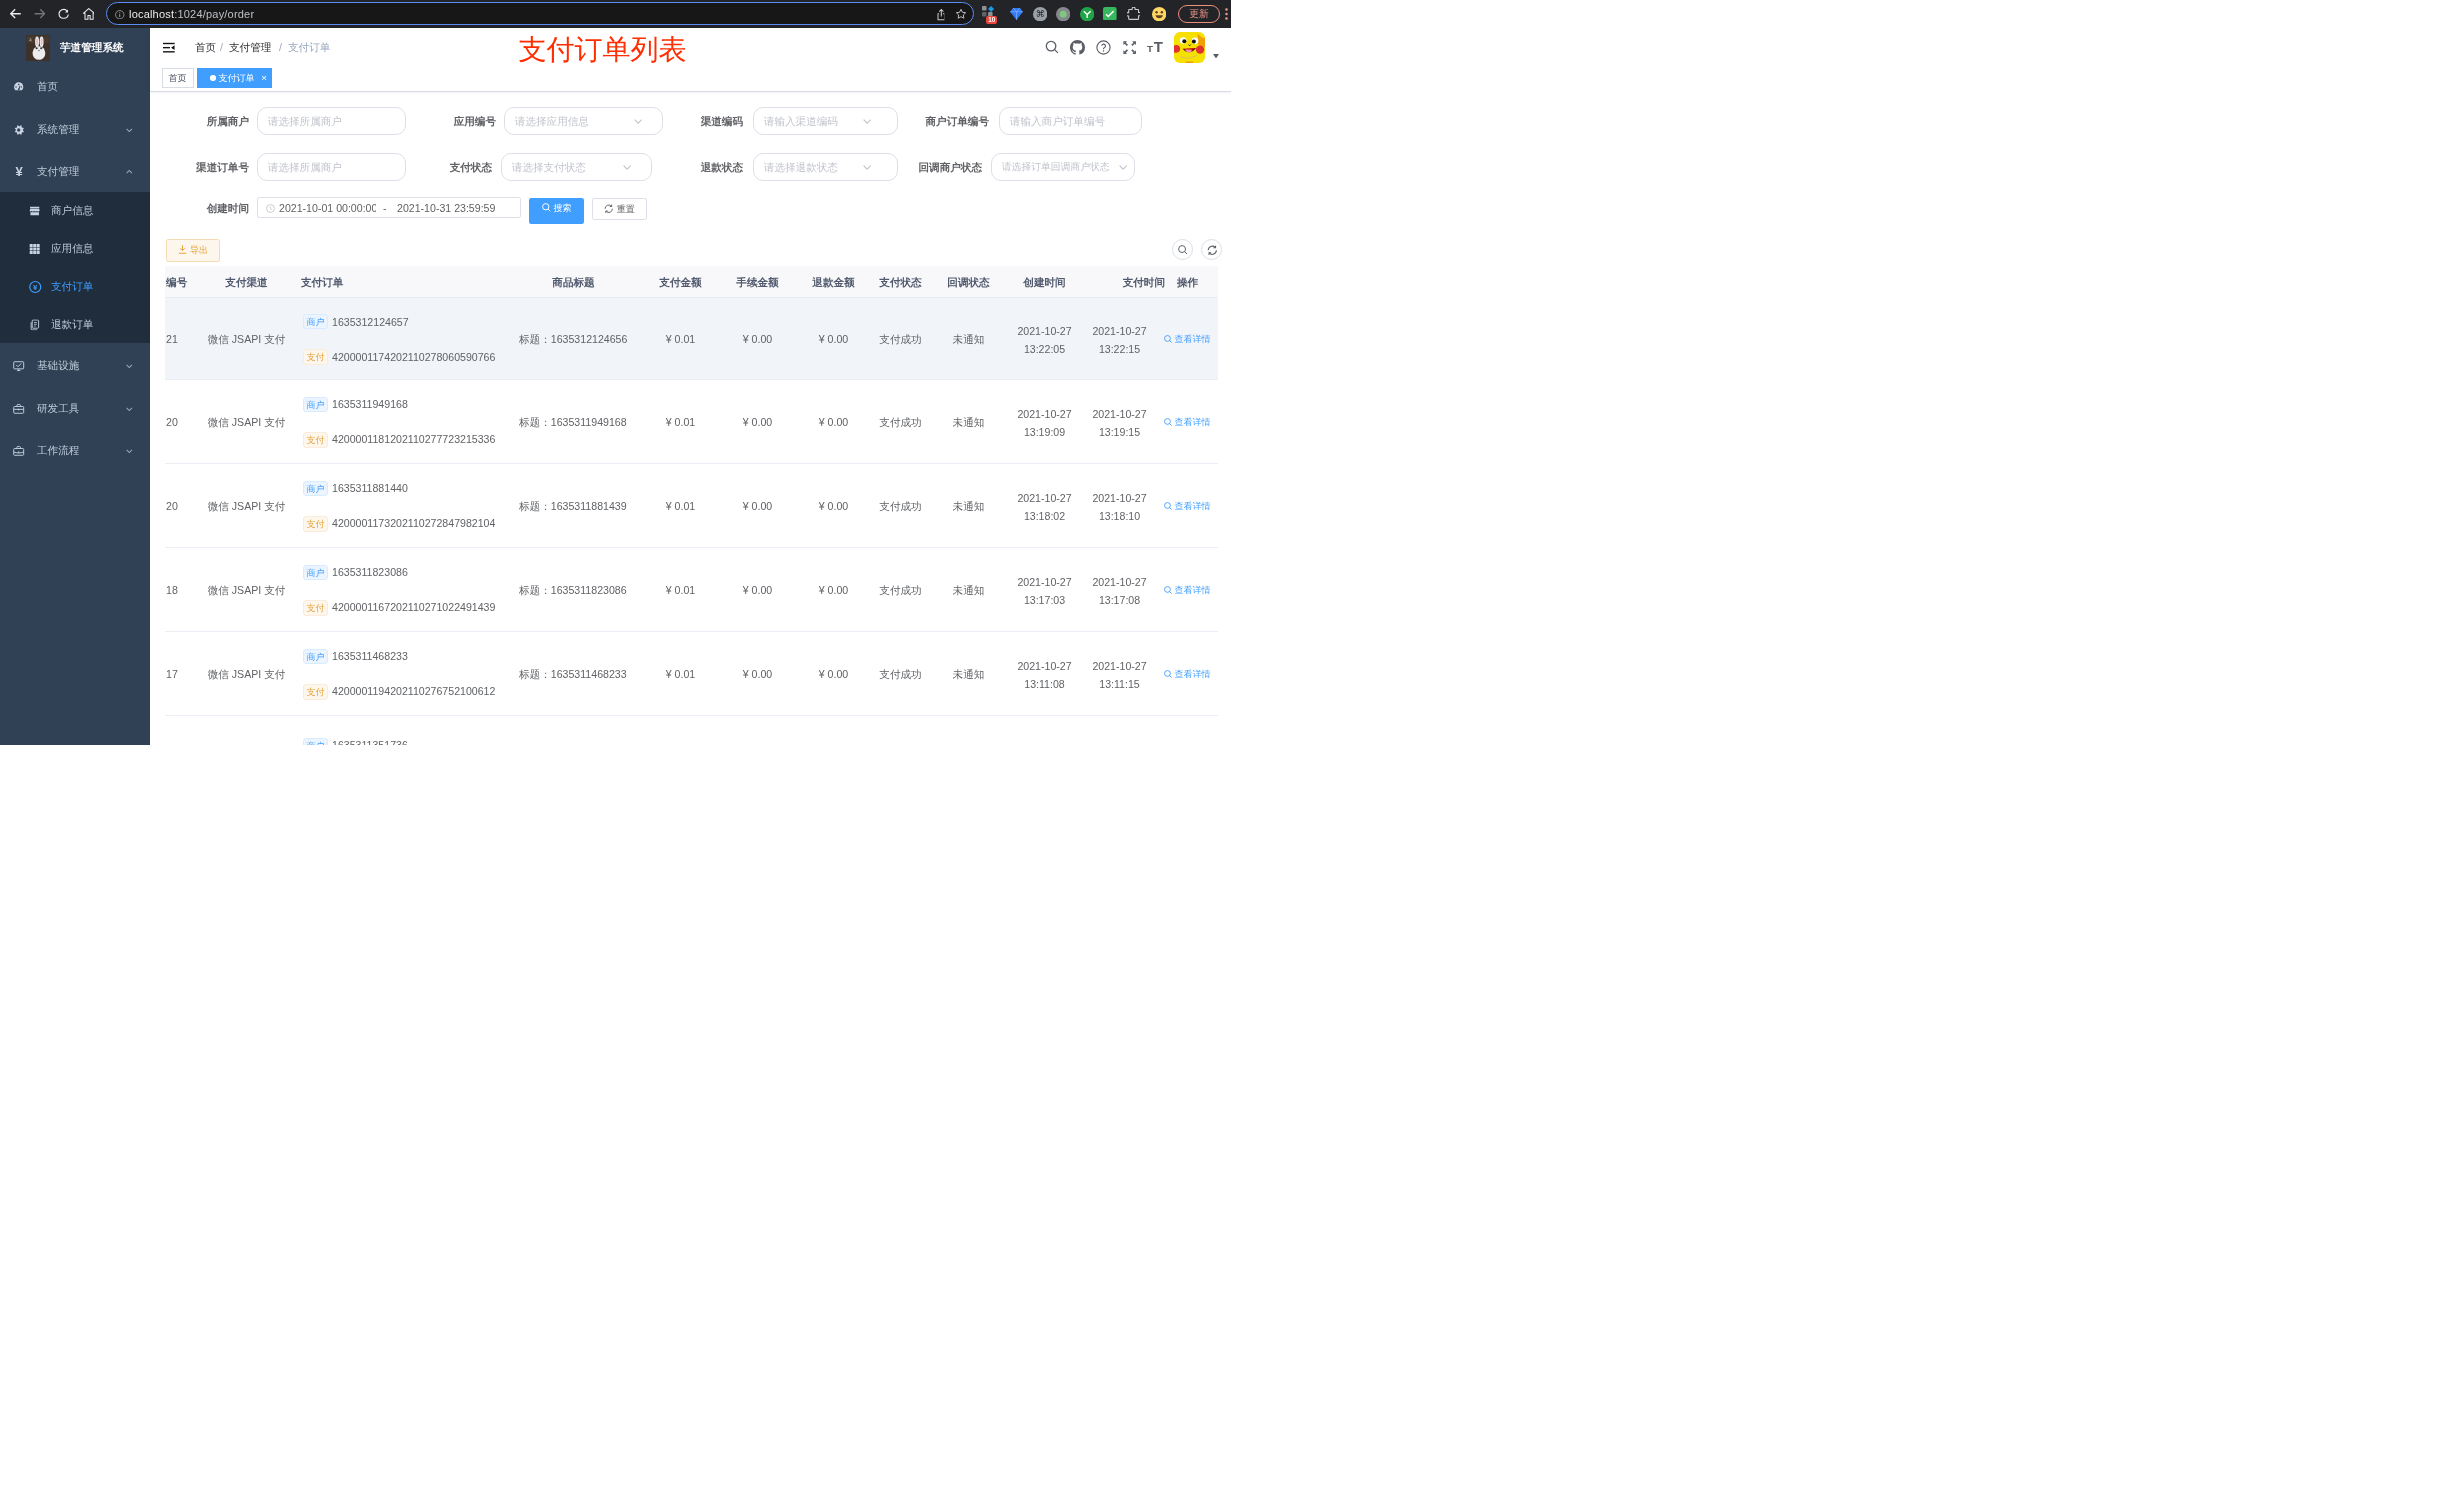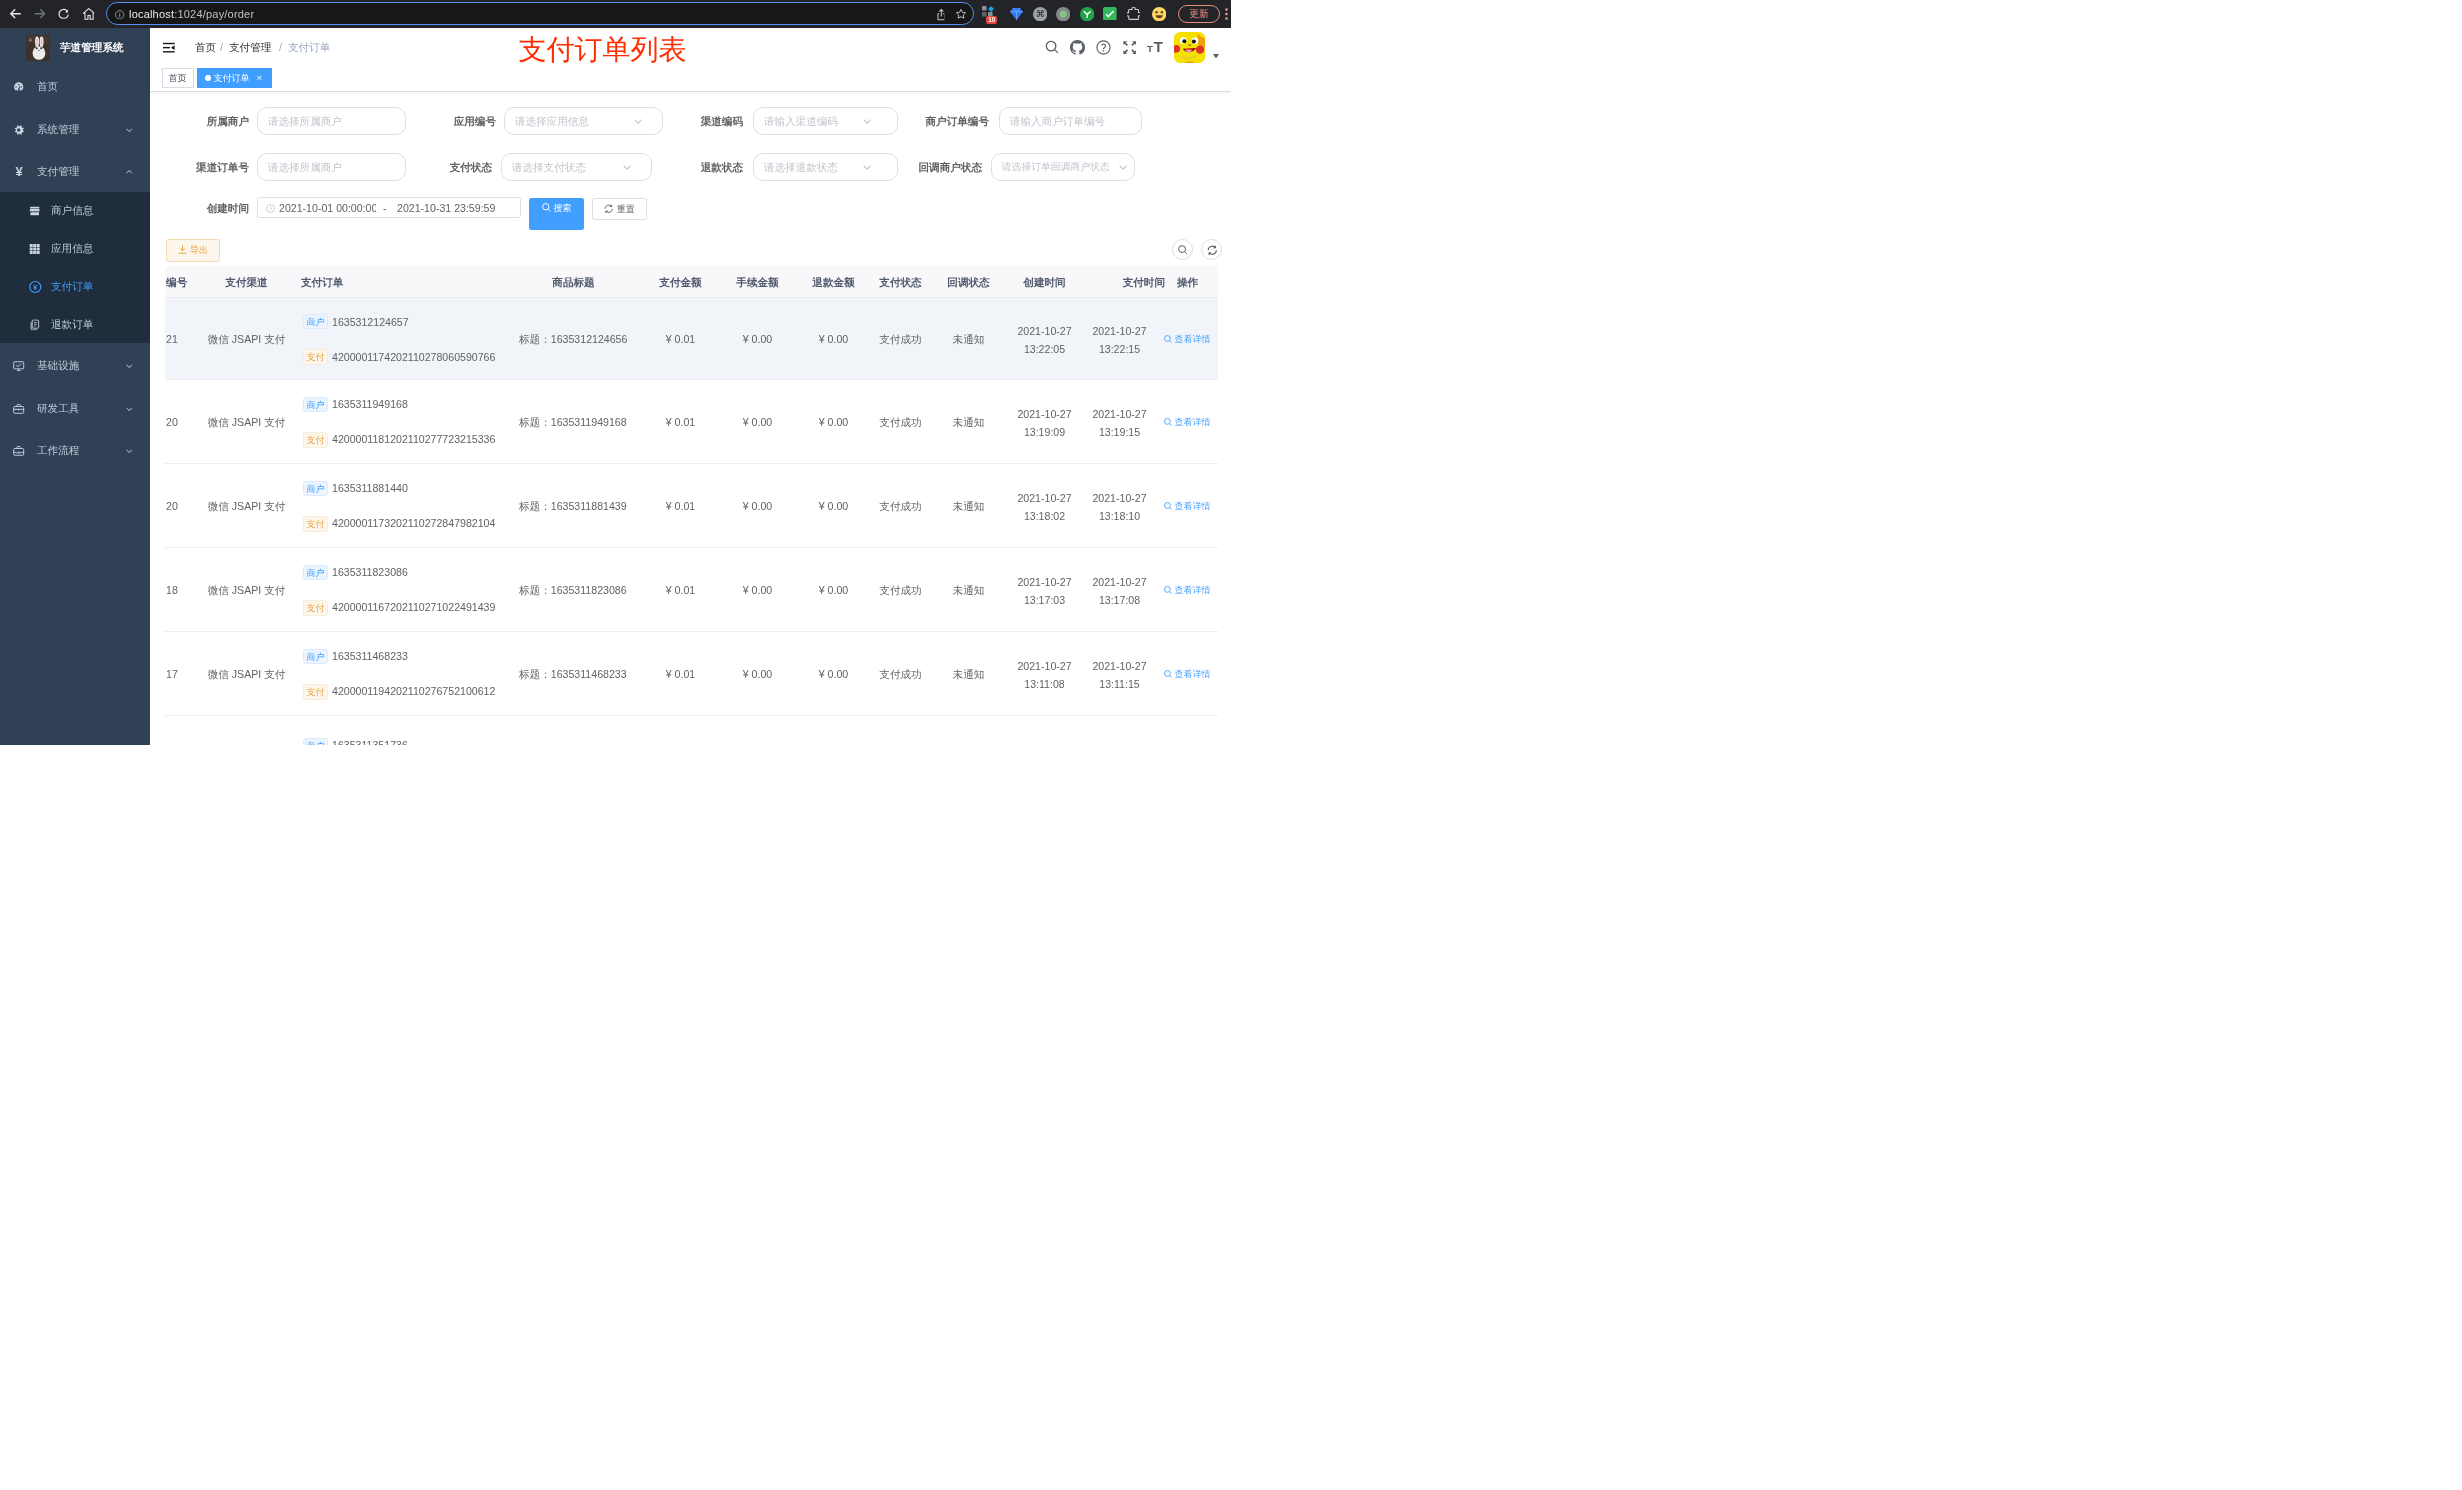--- a/index.html
+++ b/index.html
@@ -24,21 +24,21 @@
 .chev { position:absolute; left:124px; top:50%; transform:translateY(-50%); width:10.6px; height:10.6px; }
 #logot { position:absolute; left:60px; top:19.7px; width:90px; height:0; }
 
 #hdr { position:absolute; top:28px; left:150px; width:1081px; height:38px; background:#fff; box-shadow:0 0.8px 3px rgba(0,21,41,.08); }
 .crumb { position:absolute; top:0; height:38px; line-height:38px; font-size:10.6px; white-space:nowrap; }
 #redtitle { position:absolute; left:218px; top:6.8px; line-height:29px; width:469px; text-align:center; font-size:28px; font-weight:500; color:#ff2d00; font-family:"Liberation Sans",sans-serif; z-index:5; }
 .hic { position:absolute; top:0; }
 
 #tags { position:absolute; top:66px; left:150px; width:1081px; height:26px; background:#fff; border-bottom:0.8px solid #d8dce5; box-shadow:0 0.8px 2.3px 0 rgba(0,0,0,.08); }
 .tag1 { position:absolute; left:11.5px; top:2.3px; width:32px; height:19.7px; border:0.8px solid #d8dce5; background:#fff; color:#495060; font-size:9px; text-align:center; line-height:19px; }
-.tag2 { position:absolute; left:47px; top:2.3px; width:75px; height:19.7px; background:#409eff; color:#fff; font-size:9px; line-height:19.7px; }
+.tag2 { position:absolute; left:47px; top:2.3px; width:75px; height:19.7px; background:#409eff; color:#fff; font-size:9px; line-height:19.7px;text-align:center; }
 
 .flabel { position:absolute; font-size:10.6px; font-weight:700; color:#606266; text-align:right; height:28px; line-height:28px; }
 .finput { position:absolute; height:28px; border:0.8px solid #dcdfe6; border-radius:10px; background:#fff; }
 .finput .ph { position:absolute; left:9.8px; top:0; height:26.5px; line-height:26.5px; font-size:10.6px; color:#c0c4cc; white-space:nowrap; }
 .caret { position:absolute; top:11px; width:8.3px; height:5.3px; }
 
 .btn { position:absolute; height:21.6px; border-radius:2.3px; font-size:9px; line-height:20px; text-align:center; }
 
 #tbl { position:absolute; left:165px; top:266px; width:1053px; overflow:hidden; }
 .th { height:32px; background:#f8f8fa; border-bottom:0.8px solid #e8ecf2; position:relative; }
@@ -352,21 +352,21 @@
 <div class="flabel" style="left:158px;top:194px;width:91px;height:28px;line-height:28px">创建时间</div>
 <div class="finput" style="left:257px;top:197px;width:264px;height:21.4px;border-radius:2.3px">
 <svg class="abs" style="left:7.6px;top:6px" width="9" height="9" viewBox="0 0 12 12">
         <circle cx="6" cy="6" r="5.3" fill="none" stroke="#c0c4cc" stroke-width="1.1"></circle>
         <path d="M6 3v3.2l2.2 1.3" stroke="#c0c4cc" stroke-width="1" fill="none"></path>
       </svg>
 <div class="abs" style="left:21px;top:0;width:97px;overflow:hidden;height:20px;line-height:20px;font-size:10.6px;color:#606266;white-space:nowrap">2021-10-01 00:00:00</div>
 <div class="abs" style="left:125px;top:0;height:20px;line-height:20px;font-size:10.6px;color:#606266">-</div>
 <div class="abs" style="left:139px;top:0;height:20px;line-height:20px;font-size:10.6px;color:#606266;white-space:nowrap">2021-10-31 23:59:59</div>
 </div>
-<div class="btn" style="left:529px;top:198px;width:55px;height:32px;background:#409eff;color:#fff"><svg style="vertical-align:-1.1px;margin-right:3px" width="9" height="9" viewBox="0 0 12 12">
+<div class="btn" style="left:529px;top:198px;width:55px;height:26px;background:#409eff;color:#fff"><svg style="vertical-align:-1.1px;margin-right:3px" width="9" height="9" viewBox="0 0 12 12">
         <circle cx="5" cy="5" r="4.2" fill="none" stroke="#fff" stroke-width="1.3"></circle>
         <path d="M8.2 8.2 11 11" stroke="#fff" stroke-width="1.3"></path>
       </svg>搜索</div>
 <div class="btn" style="left:592px;top:198px;width:55px;height:21.6px;background:#fff;border:0.8px solid #dcdfe6;color:#606266"><svg style="vertical-align:-1.5px;margin-right:3px" width="9.5" height="9.5" viewBox="0 0 13 13">
         <path d="M11.5 6.5a5 5 0 0 1-8.6 3.5M1.5 6.5a5 5 0 0 1 8.6-3.5" fill="none" stroke="#606266" stroke-width="1.3"></path>
         <path d="M10.5 0.8v2.6H7.9M2.5 12.2V9.6h2.6" fill="none" stroke="#606266" stroke-width="1.3"></path>
       </svg>重置</div>
 
 <div class="btn" style="left:166px;top:239px;width:54px;height:23px;background:#fdf6ec;border:0.8px solid #f5dab1;color:#e6a23c;line-height:21px"><svg style="vertical-align:-1.1px;margin-right:3px" width="9" height="9" viewBox="0 0 12 12">
         <path d="M6 0.5v7M3 4.5l3 3 3-3" fill="none" stroke="#e6a23c" stroke-width="1.3"></path>

